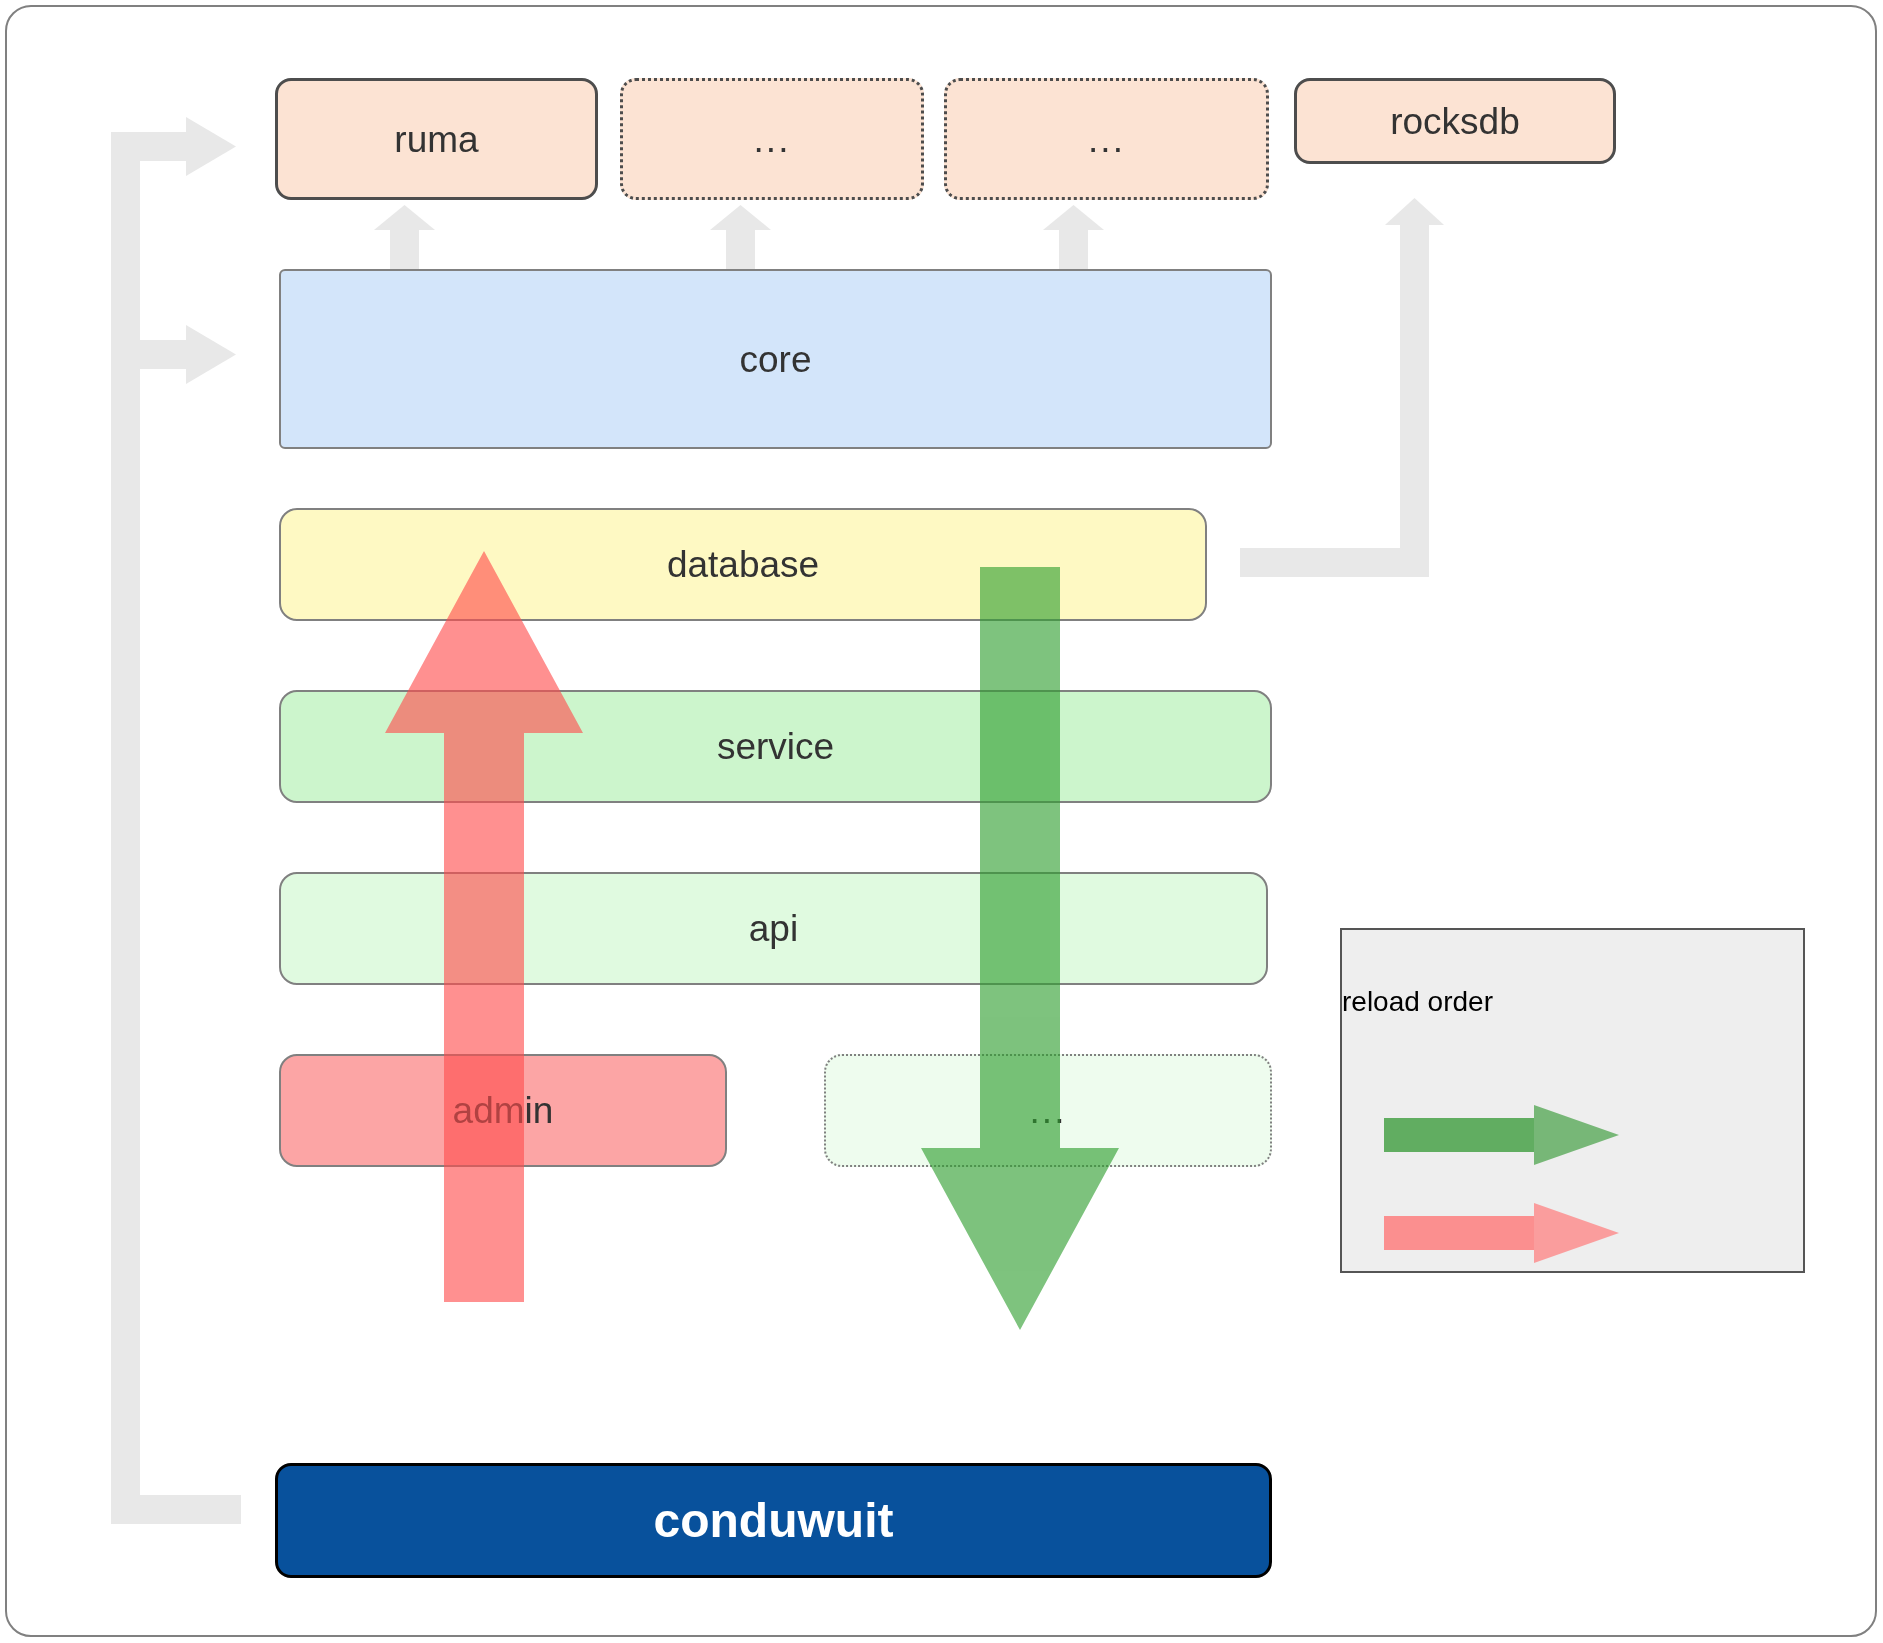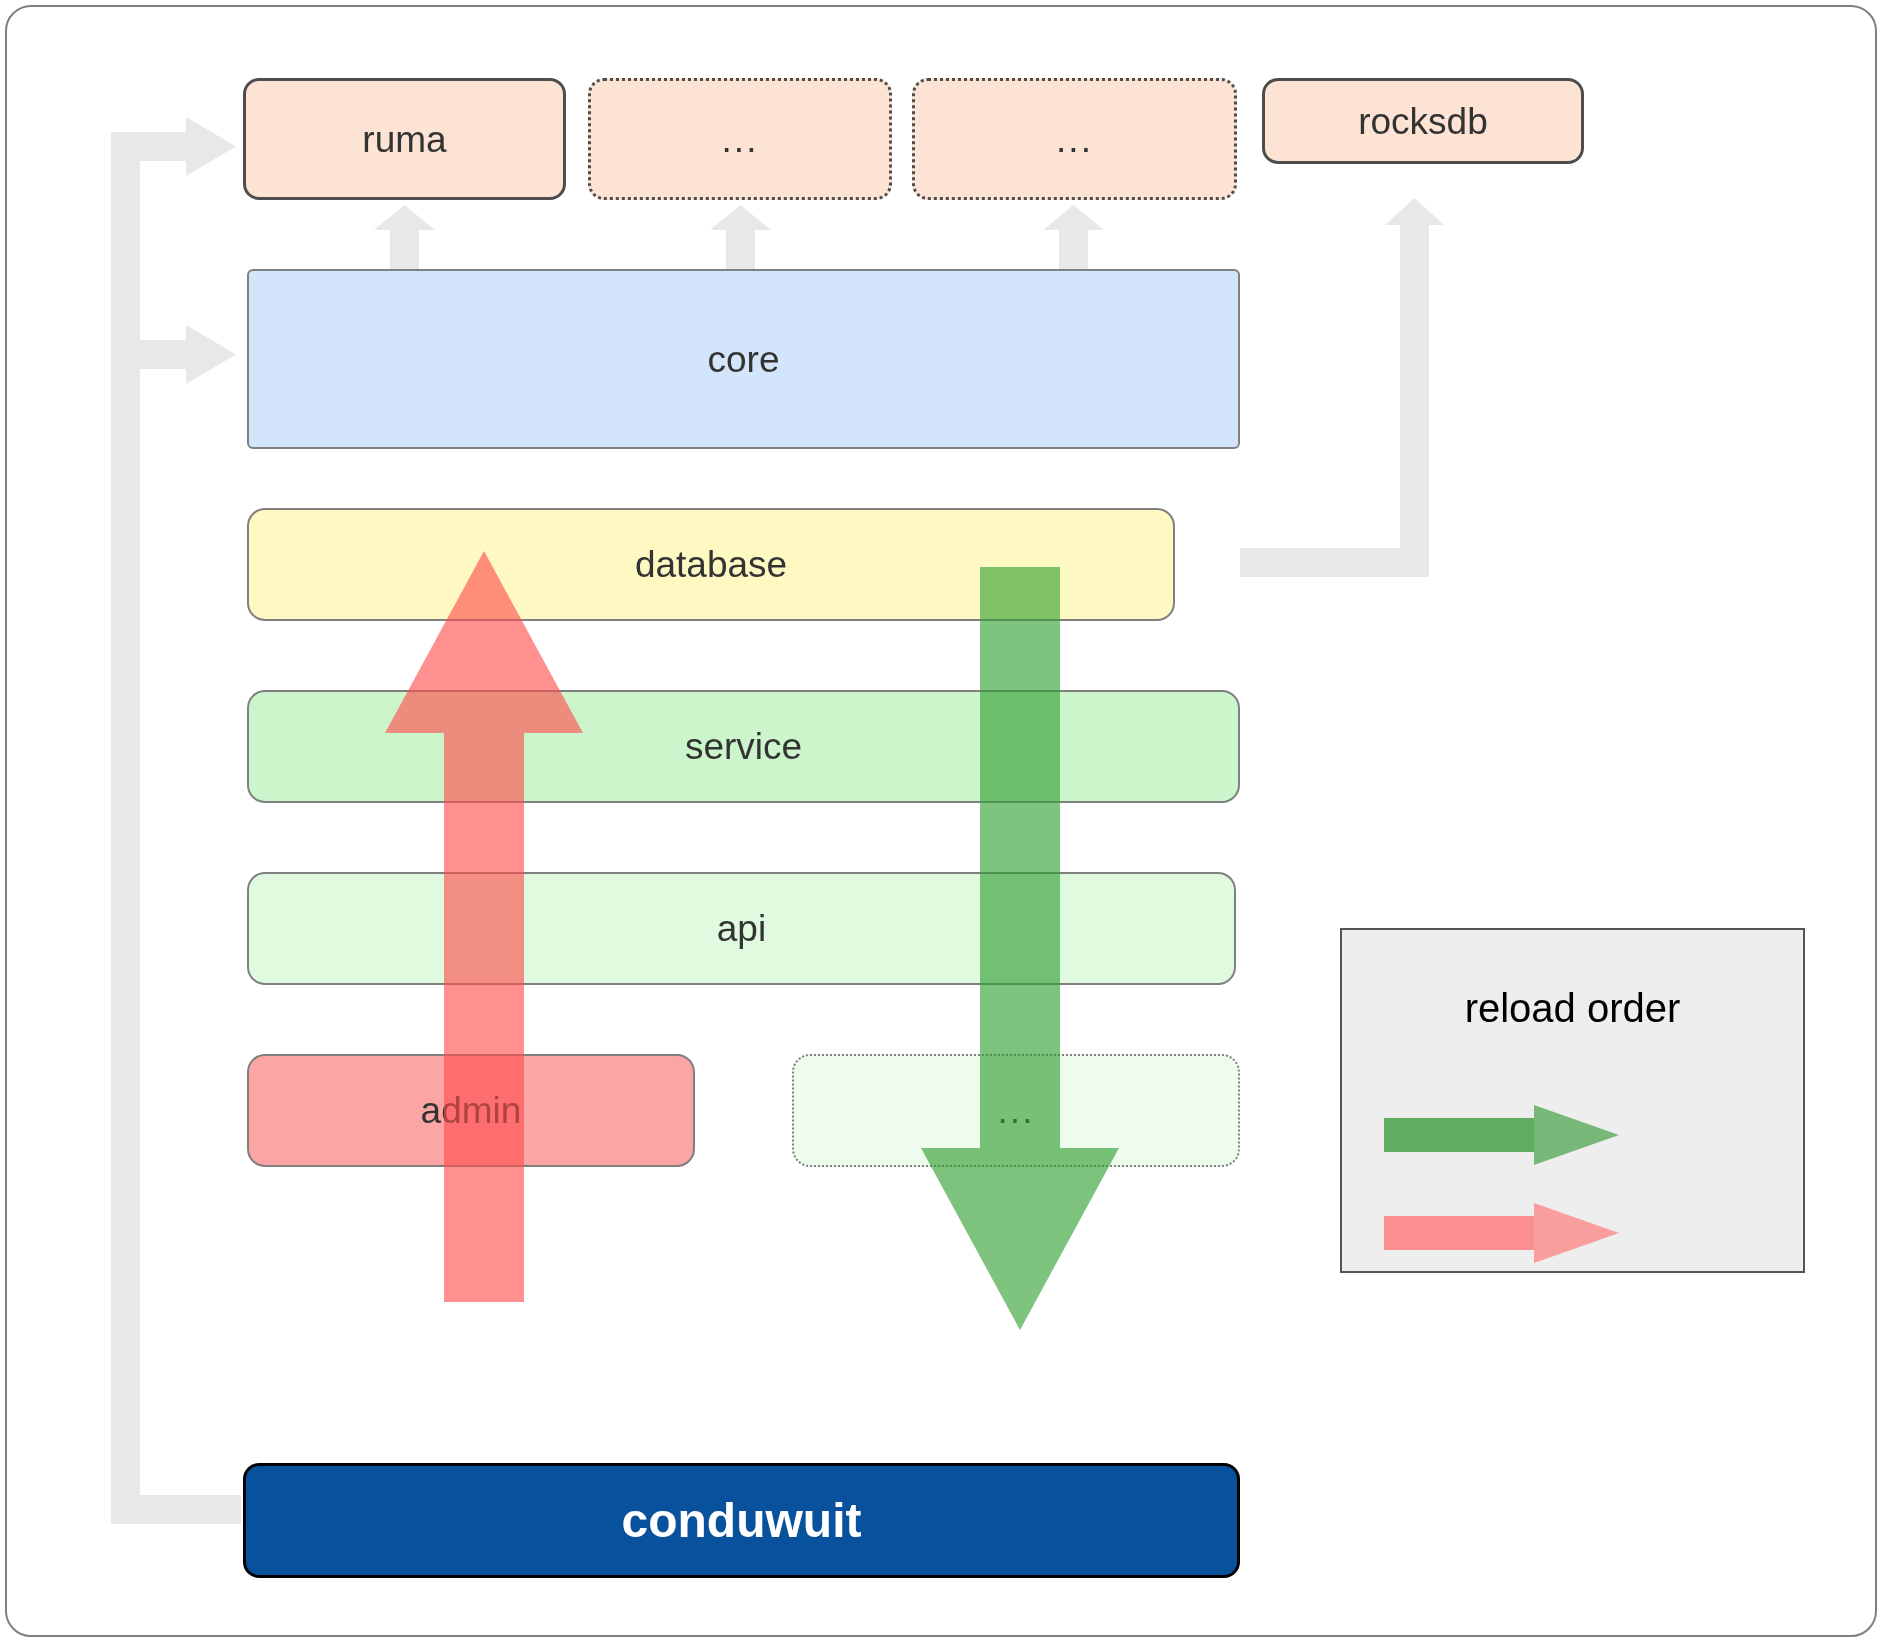--- a/index.html
+++ b/index.html
@@ -39,20 +39,21 @@
   .node {
     position: absolute;
     box-sizing: border-box;
     display: flex;
     align-items: center;
     justify-content: center;
     color: #333333;
     font-size: 37px;
     font-family: "Liberation Sans", sans-serif;
     line-height: 1;
+    margin-left: 32px;
   }
   .node-dep {
     background: #fce3d3;
     border: 3px solid #4d4d4d;
     border-radius: 16px;
   }
   .node-dep-dotted {
     background: #fce3d3;
     border: 3px dotted #4d4d4d;
     border-radius: 16px;
@@ -79,23 +80,23 @@
     font-size: 48px;
   }
   .legend-box {
     position: absolute;
     background: #eeeeee;
     border: 2px solid #555555;
     box-sizing: border-box;
   }
   .legend-title {
     position: absolute;
-    font-size: 40px;
+    font-size: 28px;
     color: #000000;
-    text-align: center;
+    text-align: left;
     width: 100%;
     top: 56px;
     left: 0;
   }
   .ellipsis {
     font-size: 37px;
     letter-spacing: 2px;
   }
 </style>
 </head>

